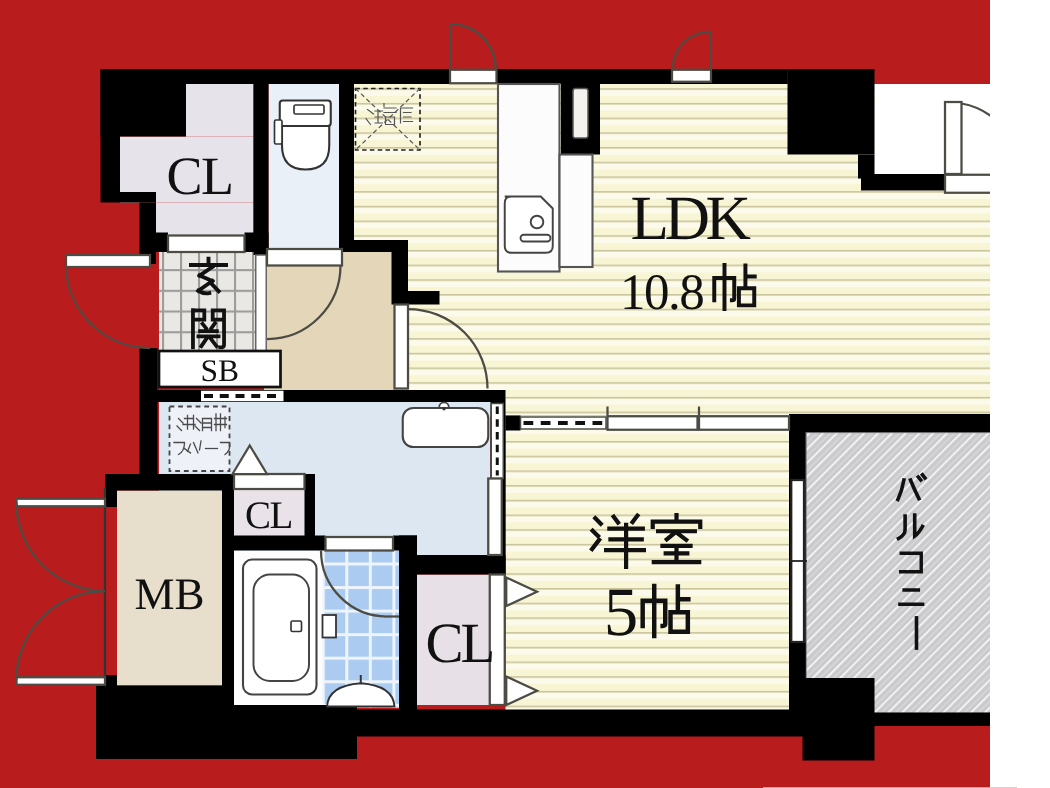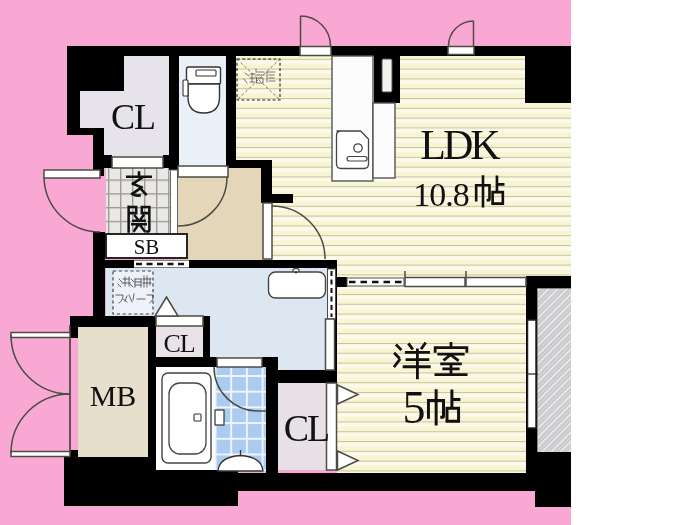--- a/index.html
+++ b/index.html
@@ -1,16 +1,16 @@
 <!DOCTYPE html>
 <html><head>
 <meta charset="utf-8">
 <style>
   html,body{margin:0;padding:0;background:#fff;}
-  .wrap{position:relative;width:571px;height:525px;background:#f9a8d4;overflow:hidden;}
+  .wrap{position:relative;width:660px;height:525px;background:#b91c1c;overflow:hidden;}
   svg{position:absolute;left:0;top:0;}
   text{font-family:"Liberation Serif",serif;fill:#111;}
 </style>
 </head>
 <body>
 <div class="wrap">
 <svg width="700" height="525" viewBox="0 0 700 525">
 <defs>
   <pattern id="fl" width="10" height="9.8" patternUnits="userSpaceOnUse">
     <rect width="10" height="9.8" fill="#f8f5d4"></rect>

